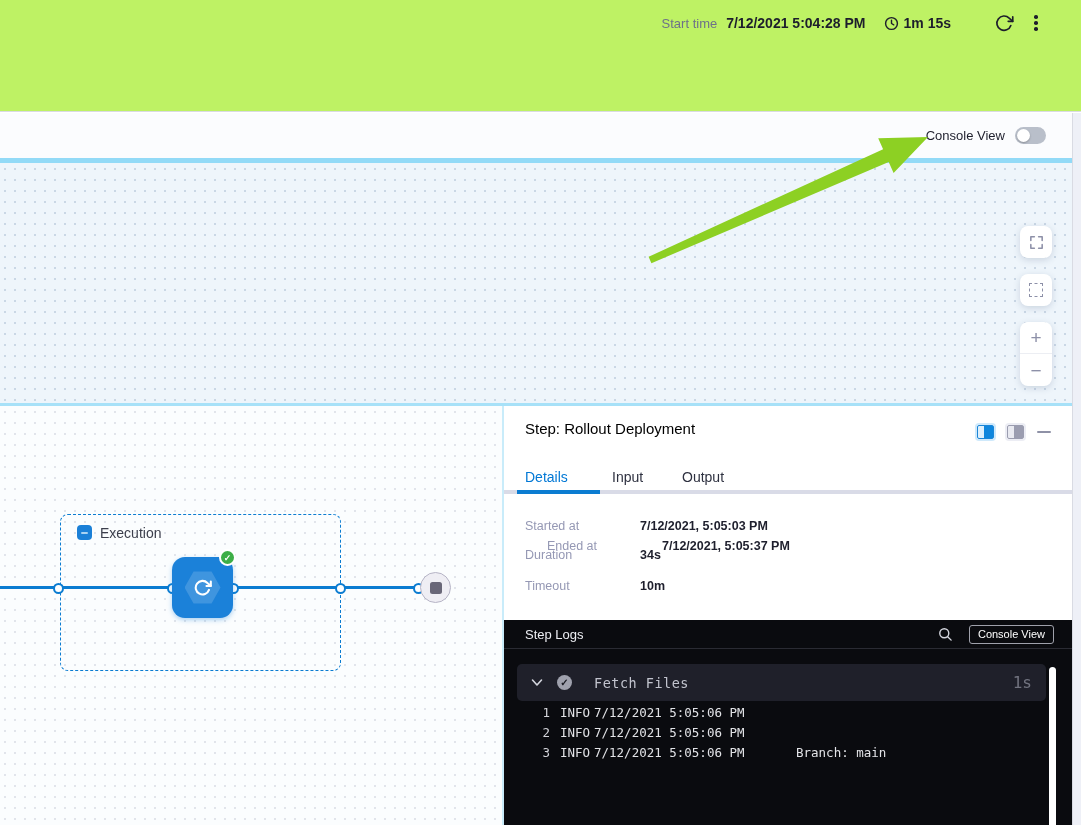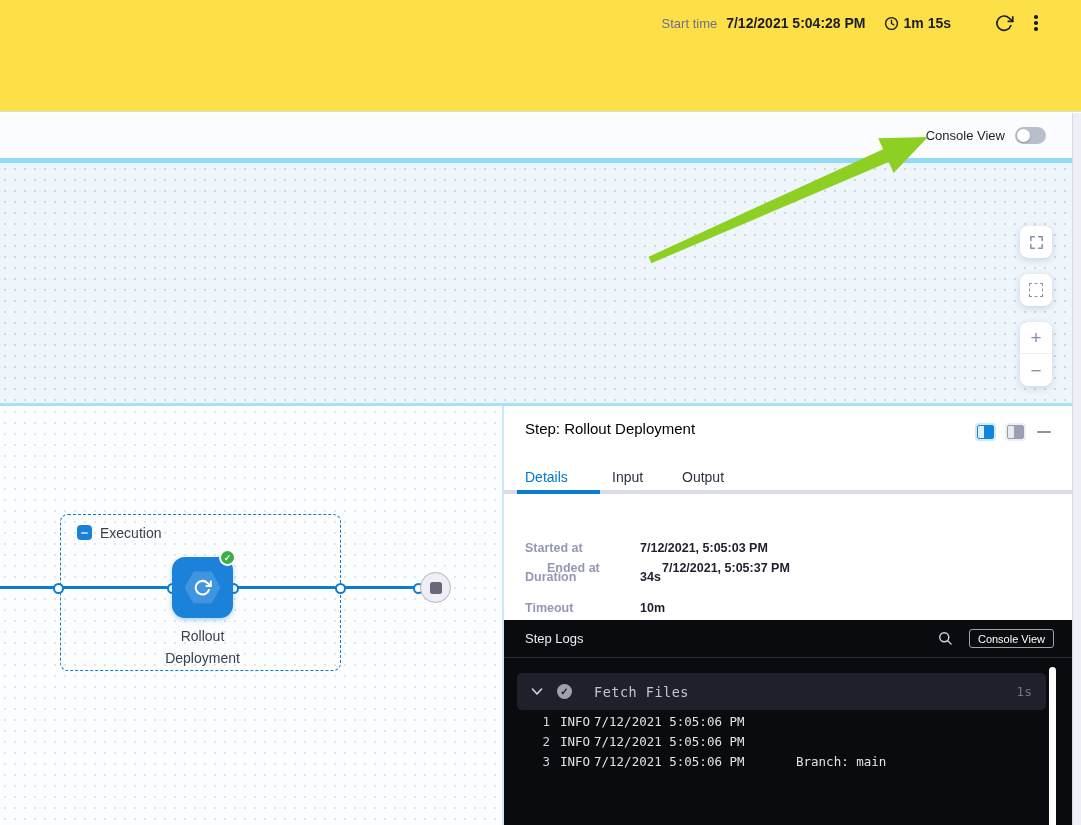--- a/index.html
+++ b/index.html
@@ -7,21 +7,21 @@
   body {
     position: relative;
     font-family: "Liberation Sans", sans-serif;
     background: #ffffff;
     overflow: hidden;
     color: #1d1e2c;
   }
   .abs { position: absolute; }
 
   
-  .topbar { left:0; top:0; width:1081px; height:112px; background:#fde047; border-bottom:1px solid #d9dbe3; }
+  .topbar { left:0; top:0; width:1081px; height:112px; background:#bef264; border-bottom:1px solid #d9dbe3; }
   .topbar-right { position:absolute; right:34px; top:10px; display:flex; align-items:center; }
   .start-time-label { font-size:13px; color:#6e7189; margin-right:9px; }
   .start-time-value { font-size:14px; font-weight:600; color:#1d1e2c; }
   .clock-wrap { display:flex; align-items:center; margin-left:18px; }
   .duration-value { font-size:14px; font-weight:600; margin-left:5px; }
   .icon-btn { display:flex; align-items:center; justify-content:center; width:26px; height:26px; cursor:pointer; }
   .refresh-btn { margin-left:40px; }
   .kebab { margin-left:8px; display:flex; flex-direction:column; align-items:center; justify-content:center; gap:2.5px; width:22px; height:26px; }
   .kebab i { width:3.6px; height:3.6px; border-radius:50%; background:#1d1e2c; }
 
@@ -75,32 +75,32 @@
   .layout-icons { position:absolute; right:21px; top:19px; display:flex; align-items:center; gap:13px; }
   .split-icon { width:17px; height:14px; border-radius:2px; }
   .split-blue { border:1px solid #1b86d8; background:linear-gradient(90deg,#dff0fc 0 42%, #0f86dd 42%); box-shadow:0 0 0 2px #cfe9fb; }
   .split-gray { border:1px solid #9b9db0; background:linear-gradient(90deg,#e9eaf1 0 42%, #9b9db0 42%); box-shadow:0 0 0 2px #ecedf4; }
   .minimize-dash { width:14px; height:2.5px; background:#8e91a6; border-radius:1px; cursor:pointer; }
   .tab { position:absolute; top:63px; font-size:14px; font-weight:500; color:#2e3140; cursor:pointer; }
   .tab.active { color:#0278d5; }
   .tab-track { left:0; top:84px; width:568px; height:3.5px; background:#d9dbe7; }
   .tab-active-bar { left:13px; top:84px; width:83px; height:3.5px; background:#0b7cd1; }
   .detail-row { position:absolute; left:21px; font-size:12.5px; }
-  .detail-label { display:inline-block; width:115px; font-weight:700; color:#9598b4;margin-top:22px; }
+  .detail-label { display:inline-block; width:115px; font-weight:400; color:#9598b4; }
   .detail-value { font-weight:700; color:#1e1f2d; }
 
   
   .logs-section { left:0; top:214px; width:568px; height:205px; background:#0a0b0f; }
-  .logs-header { height:38px; display:flex; align-items:center; padding:0 18px 0 21px; border-bottom:1px solid #2a2b33; }
+  .logs-header { height:29px; display:flex; align-items:center; padding:0 18px 0 21px; border-bottom:1px solid #2a2b33; }
   .logs-title { font-size:13px; font-weight:500; color:#edeef3; }
   .logs-header-right { margin-left:auto; display:flex; align-items:center; gap:16px; }
   .console-view-btn { border:1px solid #9fa1ab; border-radius:3px; padding:2.5px 8px; font-size:11px; color:#ffffff; cursor:pointer; background:transparent; }
   .fetch-row { margin:15px 26px 0 13px; height:37px; background:#1f202a; border-radius:5px; display:flex; align-items:center; padding:0 14px; cursor:pointer; }
   .fetch-title { margin-left:22px; font-family:"DejaVu Sans Mono", monospace; font-size:13.5px; letter-spacing:.5px; color:#c2c4ce; }
-  .fetch-duration { margin-left:auto; font-size:13px; color:#71737f; font-family:"DejaVu Sans Mono", monospace; }
+  .fetch-duration { margin-left:auto; font-size:16px; color:#71737f; font-family:"DejaVu Sans Mono", monospace; }
   .check-circle { margin-left:14px; width:15px; height:15px; border-radius:50%; background:#9fa1ad; color:#16171f; font-size:10px; font-weight:bold; display:flex; align-items:center; justify-content:center; }
   .log-lines { margin-top:2px; padding-left:28px; font-family:"DejaVu Sans Mono", monospace; font-size:12.5px; line-height:20px; color:#e2e3e7; }
   .log-row { display:flex; align-items:flex-start; }
   .log-num { width:18px; text-align:right; margin-right:10px; color:#d2d3d9; }
   .log-level { width:34px; }
   .log-time { width:158px; margin-right:44px; }
   .log-msg { width:250px; word-break:break-all; }
   .log-msg.bold { font-weight:bold; color:#ffffff; }
   .log-link { text-decoration:underline; color:#e2e3e7; cursor:pointer; }
   .log-scroll-thumb { position:absolute; left:545px; top:47px; width:7px; height:158px; background:#ffffff; border-radius:4px 4px 0 0; cursor:pointer; }
@@ -196,21 +196,20 @@
 
   <div class="abs step-node">
     <div class="hex">
       <svg class="stroke-ic" width="19" height="19" viewBox="0 0 24 24" stroke="#ffffff" stroke-width="2.6">
           <polyline points="22.5 4.5 22.5 10 17 10"></polyline>
           <path d="M20.2 15 a8.6 8.6 0 1 1 -2 -8.8 L22.5 10"></path>
         </svg>
     </div>
   </div>
   <div class="abs status-badge">✓</div>
-  <div class="abs node-label"><span>Rollout Deployment</span></div>
 
   <div class="abs end-node">
       <i></i>
     </div>
 </div>
 
 <div class="abs panel">
   <div class="abs panel-title">Step: Rollout Deployment</div>
   <div class="layout-icons">
     <span class="split-icon split-blue"></span>

